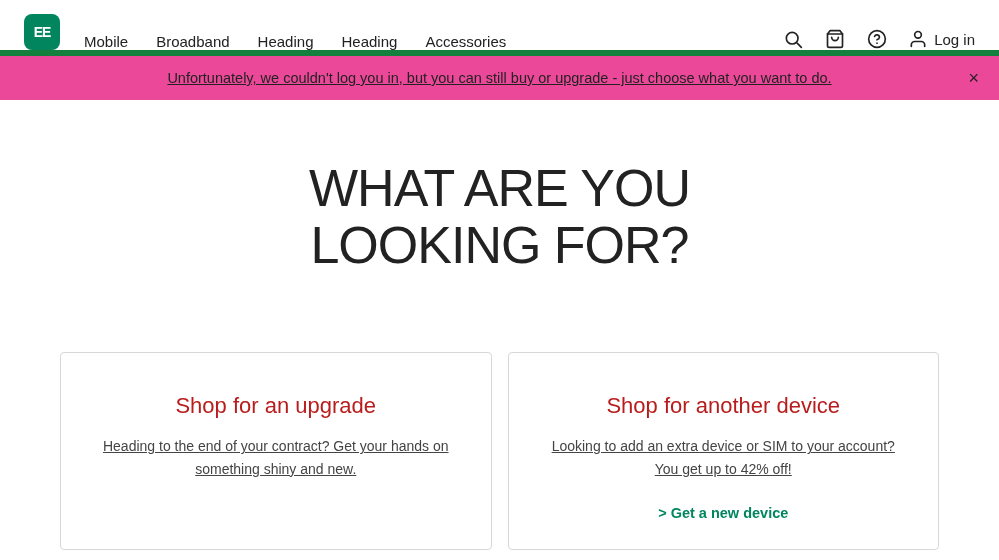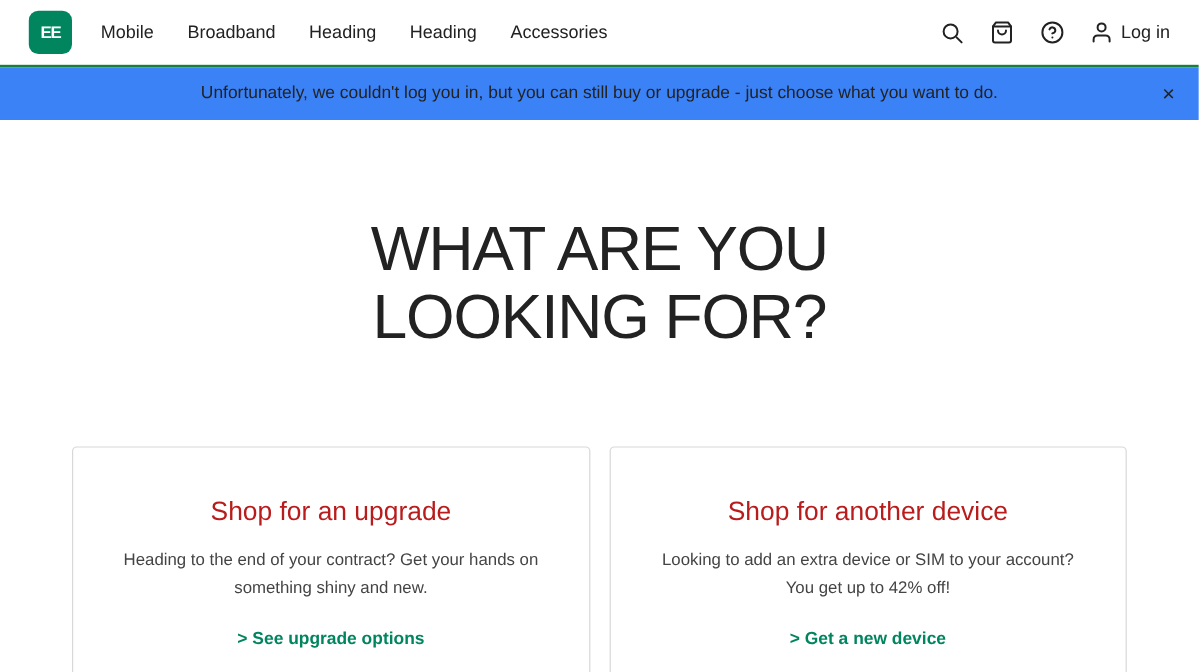--- a/index.html
+++ b/index.html
@@ -1,24 +1,24 @@
 <!DOCTYPE html>
 <html><head>
   <meta charset="utf-8">
   <style>
     * { box-sizing: border-box; margin: 0; padding: 0; }
     body { font-family: -apple-system, BlinkMacSystemFont, 'Segoe UI', sans-serif; background: #fff; color: #222; }
 
     
     nav {
       display: flex;
-      align-items: center;
+      align-items: flex-end;
       padding: 0 24px;
       height: 56px;
-      border-bottom: 2px solid #15803d;
+      border-bottom: 6px solid #15803d;
       background: #fff;
     }
     .nav-logo {
       width: 36px; height: 36px;
       background: #00855e;
       border-radius: 8px;
       display: flex; align-items: center; justify-content: center;
       color: #fff;
       font-weight: 800;
       font-size: 14px;
@@ -52,44 +52,45 @@
       display: flex;
       align-items: center;
       gap: 6px;
       font-size: 15px;
       cursor: pointer;
       color: #222;
     }
 
     
     .banner {
-      background: #3b82f6;
+      background: #ec4899;
       padding: 14px 60px;
       text-align: center;
       font-size: 14.5px;
       color: #222;
       position: relative;
+      text-decoration: underline;
     }
     .banner-close {
       position: absolute;
       right: 20px;
       top: 50%;
       transform: translateY(-50%);
       cursor: pointer;
       font-size: 18px;
       color: #222;
       background: none;
       border: none;
       line-height: 1;
     }
 
     
     .hero {
       text-align: center;
-      padding: 80px 20px 20px;
+      padding: 60px 20px 20px;
     }
     .hero-title {
       font-size: 52px;
       font-weight: 300;
       letter-spacing: -1px;
       line-height: 1.1;
       color: #222;
       margin-bottom: 18px;
     }
     .hero-subtitle {
@@ -122,20 +123,21 @@
       font-size: 22px;
       font-weight: 500;
       color: #b91c1c;
       margin-bottom: 16px;
     }
     .card-desc {
       font-size: 14px;
       color: #444;
       line-height: 1.6;
       margin-bottom: 24px;
+      text-decoration: underline;
     }
     .card-link {
       color: #00855e;
       font-size: 14.5px;
       font-weight: 600;
       text-decoration: none;
       cursor: pointer;
       display: inline-block;
       margin-bottom: 28px;
     }
@@ -196,21 +198,20 @@
 
 <section class="hero">
   <h1 class="hero-title">WHAT ARE YOU<br>LOOKING FOR?</h1>
 </section>
 
 <div class="cards-section">
 
   <div class="card">
     <h2 class="card-title">Shop for an upgrade</h2>
     <p class="card-desc">Heading to the end of your contract? Get your hands on something shiny and new.</p>
-    <a class="card-link">&gt; See upgrade options</a>
     
   </div>
 
   <div class="card">
     <h2 class="card-title">Shop for another device</h2>
     <p class="card-desc">Looking to add an extra device or SIM to your account? You get up to 42% off!</p>
     <a class="card-link">&gt; Get a new device</a>
     
   </div>
 </div>

